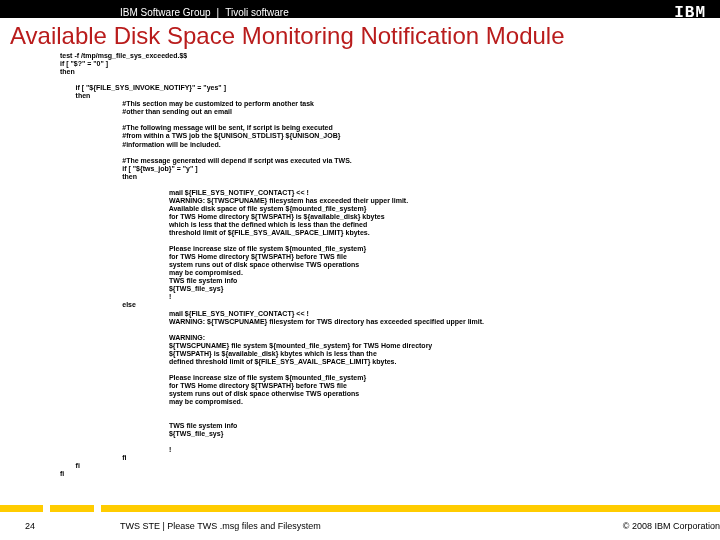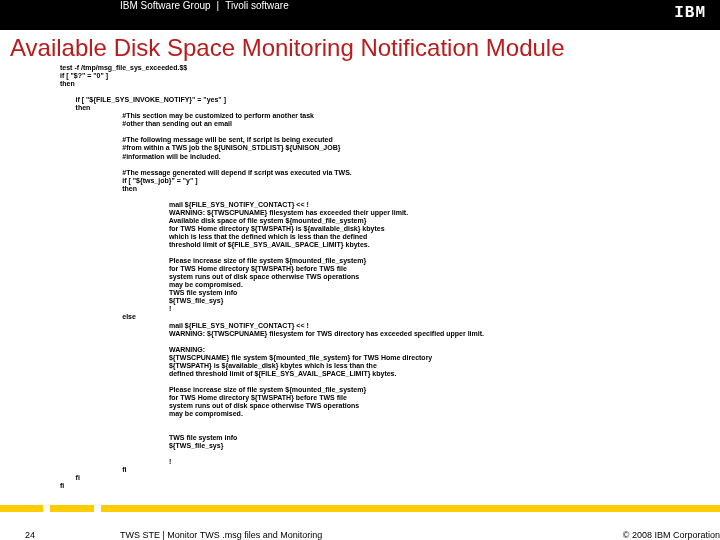--- a/index.html
+++ b/index.html
@@ -8,23 +8,23 @@
     width: 720px;
     height: 540px;
     font-family: Arial, Helvetica, sans-serif;
     background: #fff;
     position: relative;
     overflow: hidden;
   }
   .header-bar {
     background: #000;
     color: #fff;
-    height: 30px;
+    height: 18px;
     display: flex;
-    align-items: flex-start;
+    align-items: flex-end;
     padding: 0 12px;
     font-size: 10px;
     position: relative;
   }
   .header-text { margin-left: 108px; }
   .divider { margin: 0 6px; }
   .ibm-logo {
     position: absolute;
     right: 14px;
     top: 4px;
@@ -48,21 +48,21 @@
     margin-left: 60px;
     color: #000;
   }
   .footer {
     position: absolute;
     bottom: 0;
     left: 0;
     right: 0;
     height: 28px;
     display: flex;
-    align-items: flex-end;
+    align-items: center;
     font-size: 9px;
     color: #000;
     border-radius: 12px;
   }
   .gold-strip {
     position: absolute;
     bottom: 28px;
     left: 0;
     right: 0;
     height: 7px;
@@ -148,15 +148,15 @@
 
                                                         !
                                 fi
         fi
 fi</div>
 
 <div class="gold-strip"></div>
 
 <div class="footer">
   <div class="page-num">24</div>
-  <div class="footer-center">TWS STE | Monitor TWS .msg files and Monitoring</div>
+  <div class="footer-center">TWS STE | Please TWS .msg files and Filesystem</div>
   <div class="footer-right">© 2008 IBM Corporation</div>
 </div>
 
 </body></html>

